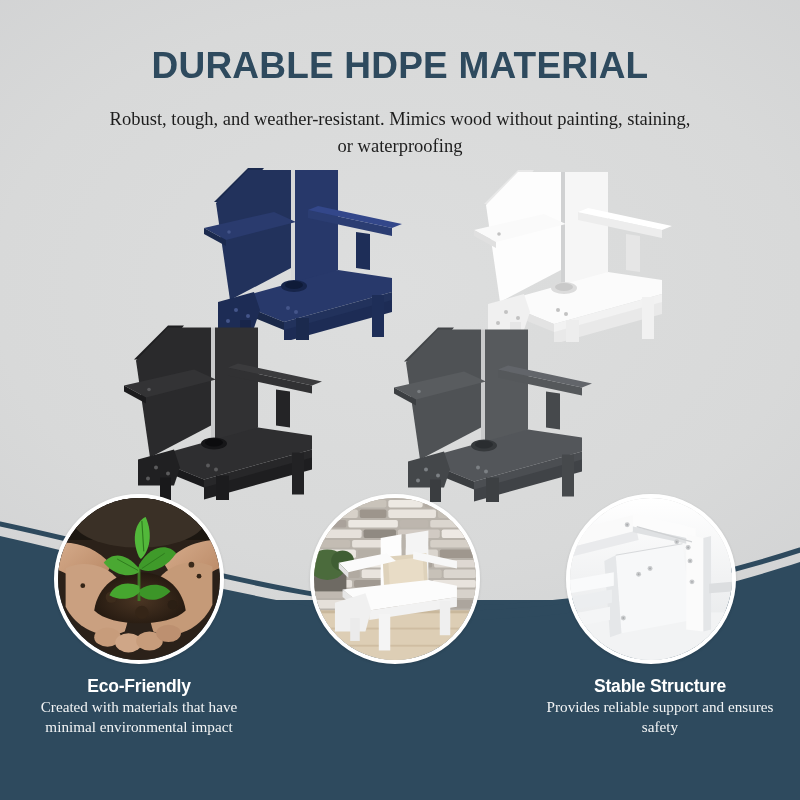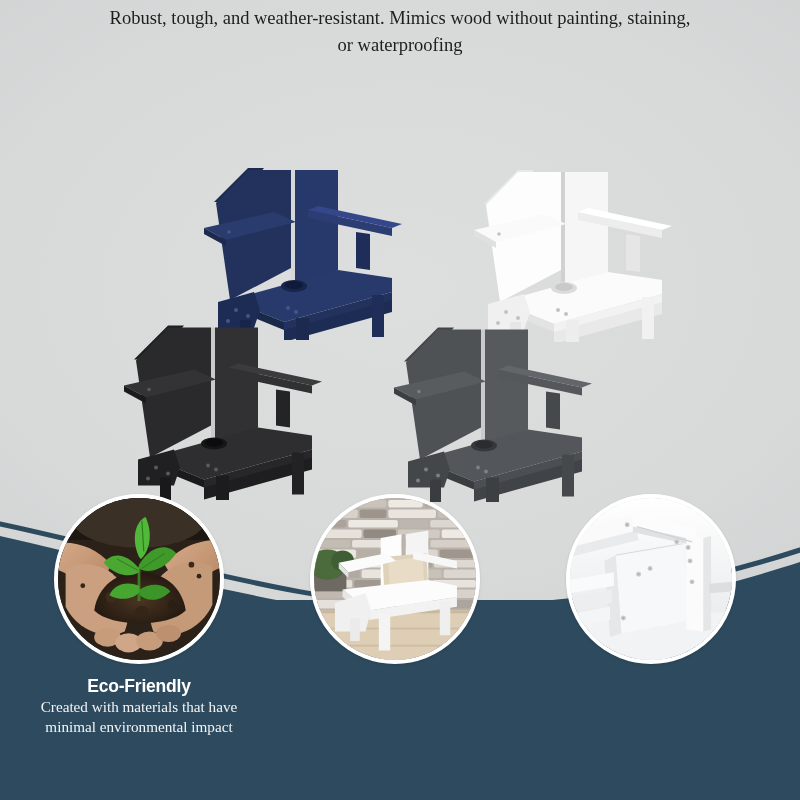--- a/index.html
+++ b/index.html
@@ -25,21 +25,21 @@
     letter-spacing:0.2px;
     color:#2e4a5e;
     margin-top:47px;
     line-height:1.05;
   }
   .subtitle {
     font-family:"Liberation Serif", serif;
     font-size:18.5px;
     color:#1d1d1d;
     line-height:1.45;
-    margin-top:5px;
+    margin-top:20px;
     width:600px;
     margin-left:auto; margin-right:auto;
   }
 
   
   .chairs { position:absolute; left:0; top:150px; width:800px; height:350px; }
   .chair { position:absolute; transform-origin:center center; }
 
   
   .wave { position:absolute; left:0; top:490px; width:800px; height:140px; }
@@ -71,20 +71,21 @@
   .f1 { left:26px; top:0; width:226px; }
   .f2 { left:285px; top:0; width:230px; }
   .f3 { left:545px; top:0; width:230px; }
 </style>
 </head>
 <body>
 
 <div id="stage">
 
   <div class="hdr">
+    <div class="title">DURABLE HDPE MATERIAL</div>
     <div class="subtitle">Robust, tough, and weather-resistant. Mimics wood without painting, staining, or waterproofing</div>
   </div>
 
   <div class="chairs">
 
     <svg class="chair" style="left:196px; top:0px;" width="230" height="190" viewBox="0 0 230 190">
       <g>
 
         <polygon points="18,52 52,18 68,18 40,52" fill="#1b2a4e"></polygon>
         <polygon points="20,53 52,20 95,20 95,118 34,150" fill="#22325c"></polygon>
@@ -415,15 +416,19 @@
   </div>
 
   <div class="features">
 
     <div class="feat f1">
       <div class="feat-title">Eco-Friendly</div>
       <div class="feat-desc">Created with materials that have minimal environmental impact</div>
     </div>
 
 
+    <div class="feat f3">
+      <div class="feat-title">Stable Structure</div>
+      <div class="feat-desc">Provides reliable support and ensures safety</div>
+    </div>
   </div>
 
 </div>
 
 </body></html>

